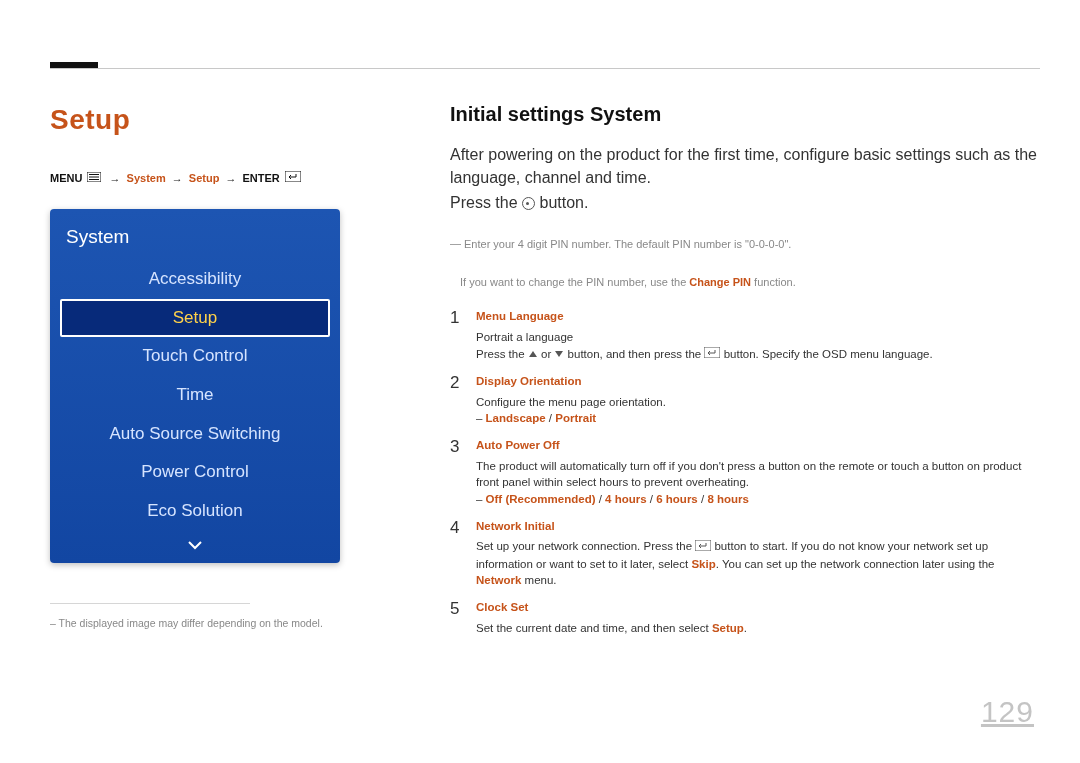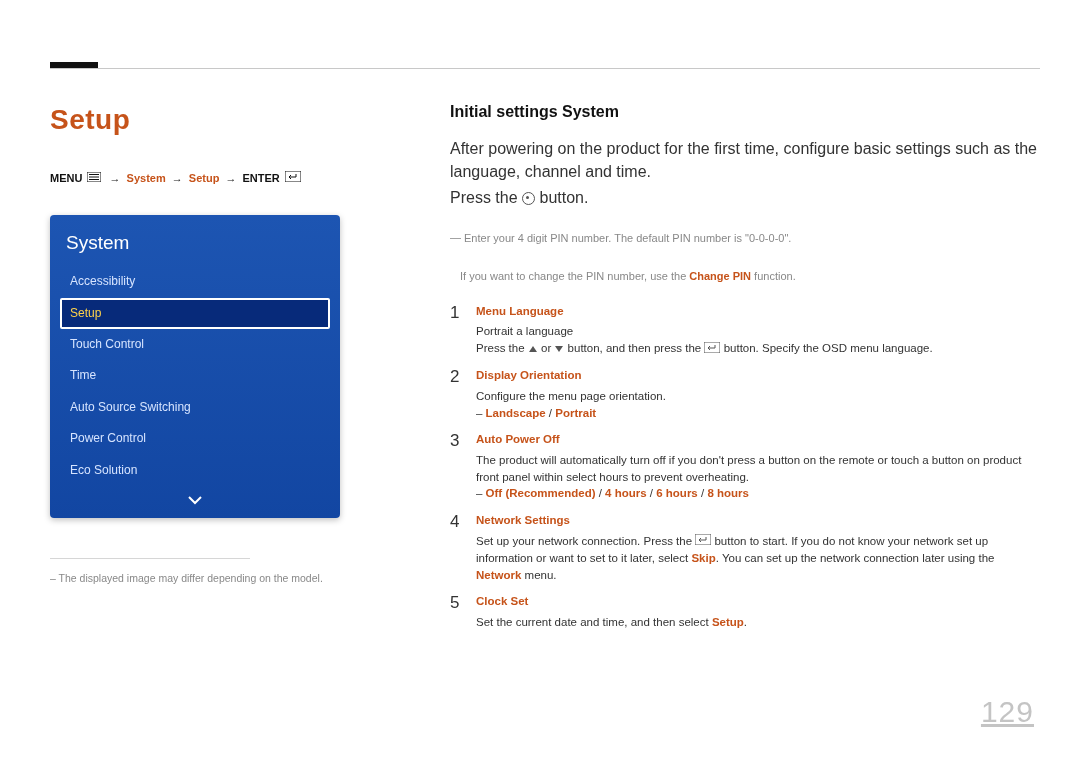--- a/index.html
+++ b/index.html
@@ -50,21 +50,21 @@
     font-weight: 700;
     color: #c6531a;
     margin: 0 0 30px 0;
     letter-spacing: 0.5px;
   }
 
   .breadcrumb {
     font-size: 11px;
     font-weight: 700;
     color: #111;
-    margin-bottom: 28px;
+    margin-bottom: 22px;
   }
   .breadcrumb .accent { color: #c6531a; font-weight: 700; }
   .breadcrumb .arrow { color: #111; padding: 0 3px; }
   .bc-icon {
     display: inline-block;
     vertical-align: middle;
     margin: 0 2px;
   }
 
   .menu-panel {
@@ -76,23 +76,24 @@
     color: #fff;
     box-shadow: 0 2px 6px rgba(0,0,0,0.25);
   }
   .menu-title {
     font-size: 19px;
     font-weight: 400;
     padding: 4px 6px 10px 6px;
   }
   .menu-item {
     padding: 7px 10px;
-    font-size: 12px;
+    font-size: 17px;
     color: #d6e4ff;
     cursor: default;
+    text-align: center;
   }
   .menu-item.selected {
     background: #072a7a;
     border: 2px solid #fff;
     color: #ffd24a;
     padding: 5px 8px;
     border-radius: 2px;
   }
   .menu-scroll {
     text-align: center;
@@ -115,21 +116,21 @@
     content: "\2013  ";
   }
 
   .right-col {
     position: absolute;
     left: 450px;
     right: 40px;
     top: 100px;
   }
   h2.section-title {
-    font-size: 16px;
+    font-size: 20px;
     font-weight: 700;
     color: #111;
     margin: 0 0 14px 0;
   }
   .para {
     font-size: 16px;
     color: #333;
     margin: 2px 0;
   }
   .note-row {
@@ -338,21 +339,21 @@
           <div>The product will automatically turn off if you don't press a button on the remote or touch a button on product front panel within select hours to prevent overheating.</div>
           <div class="sub-dash">
             <span class="orange">Off (Recommended)</span><span> / </span><span class="orange">4 hours</span><span> / </span><span class="orange">6 hours</span><span> / </span><span class="orange">8 hours</span>
           </div>
         </div>
       </div>
 
       <div class="step">
         <div class="step-num">4</div>
         <div class="step-body">
-          <span class="step-title">Network Settings</span>
+          <span class="step-title">Network Initial</span>
           <div>
             <span>Set up your network connection. Press the </span>
             <span class="inline-icon">
               <svg width="16" height="11" viewBox="0 0 16 11">
                 <rect x="0" y="0" width="16" height="11" fill="none" stroke="#555" stroke-width="1"></rect>
                 <path d="M11 3 L11 6 L5 6" fill="none" stroke="#555" stroke-width="1"></path>
                 <path d="M6 4 L4 6 L6 8" fill="none" stroke="#555" stroke-width="1"></path>
               </svg>
             </span>
             <span> button to start. If you do not know your network set up information or want to set to it later, select </span><span class="orange">Skip</span><span>. You can set up the network connection later using the </span><span class="orange">Network</span><span> menu.</span>

